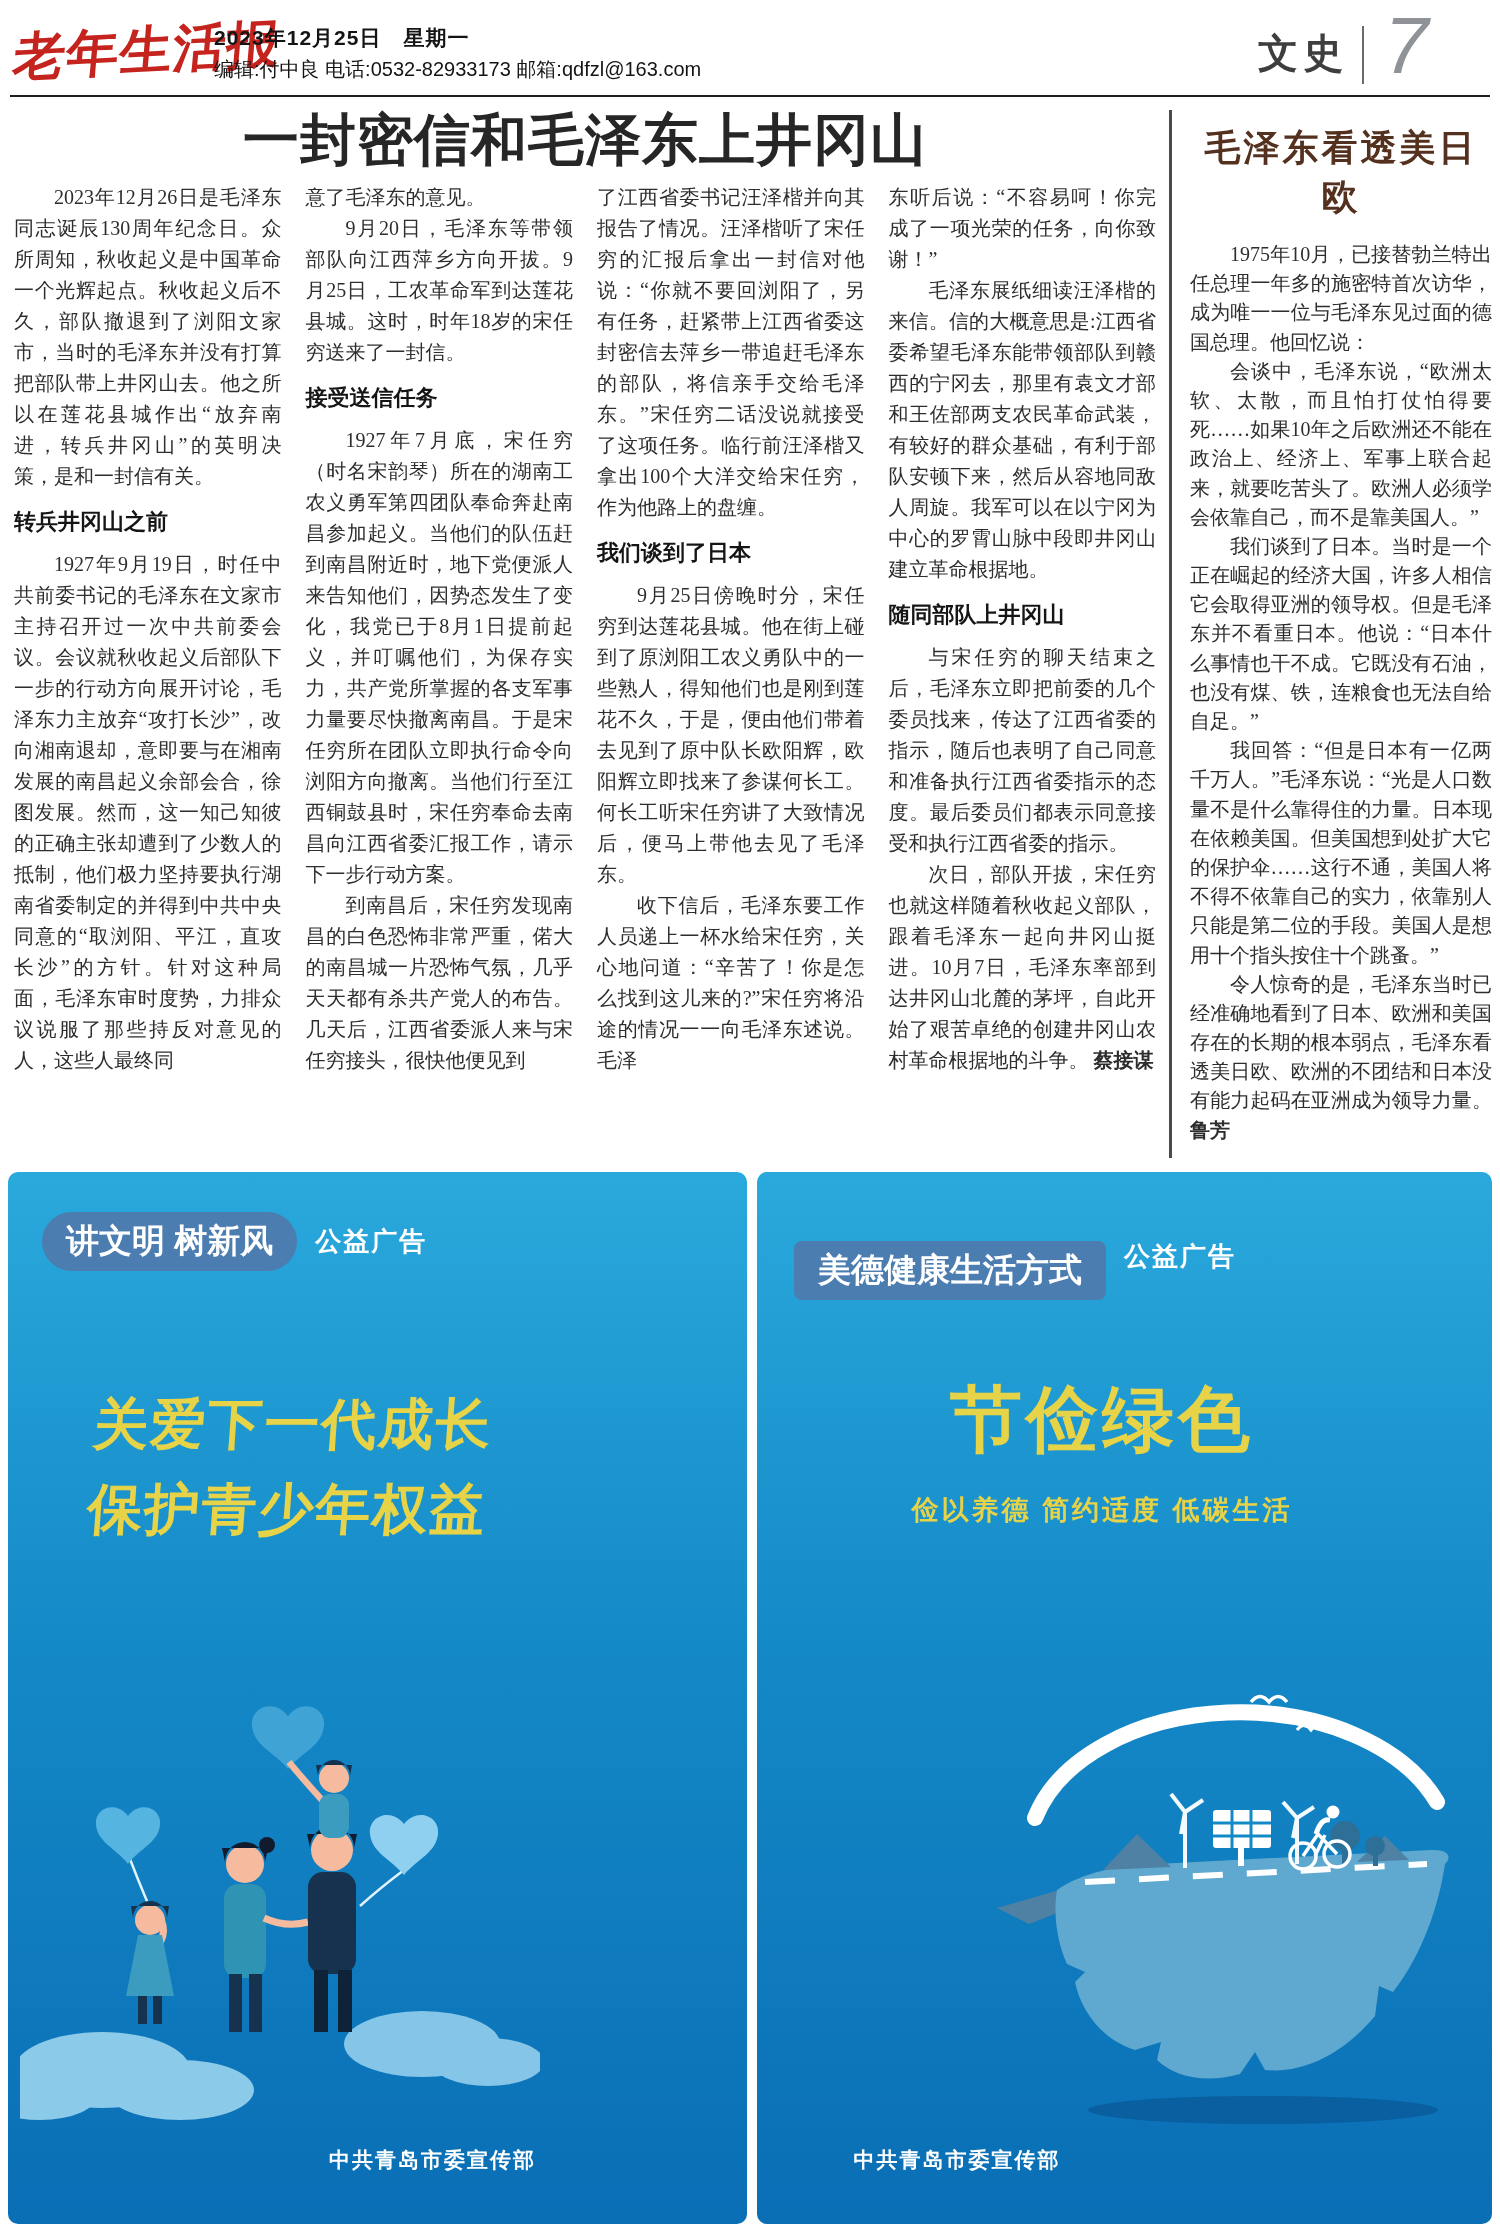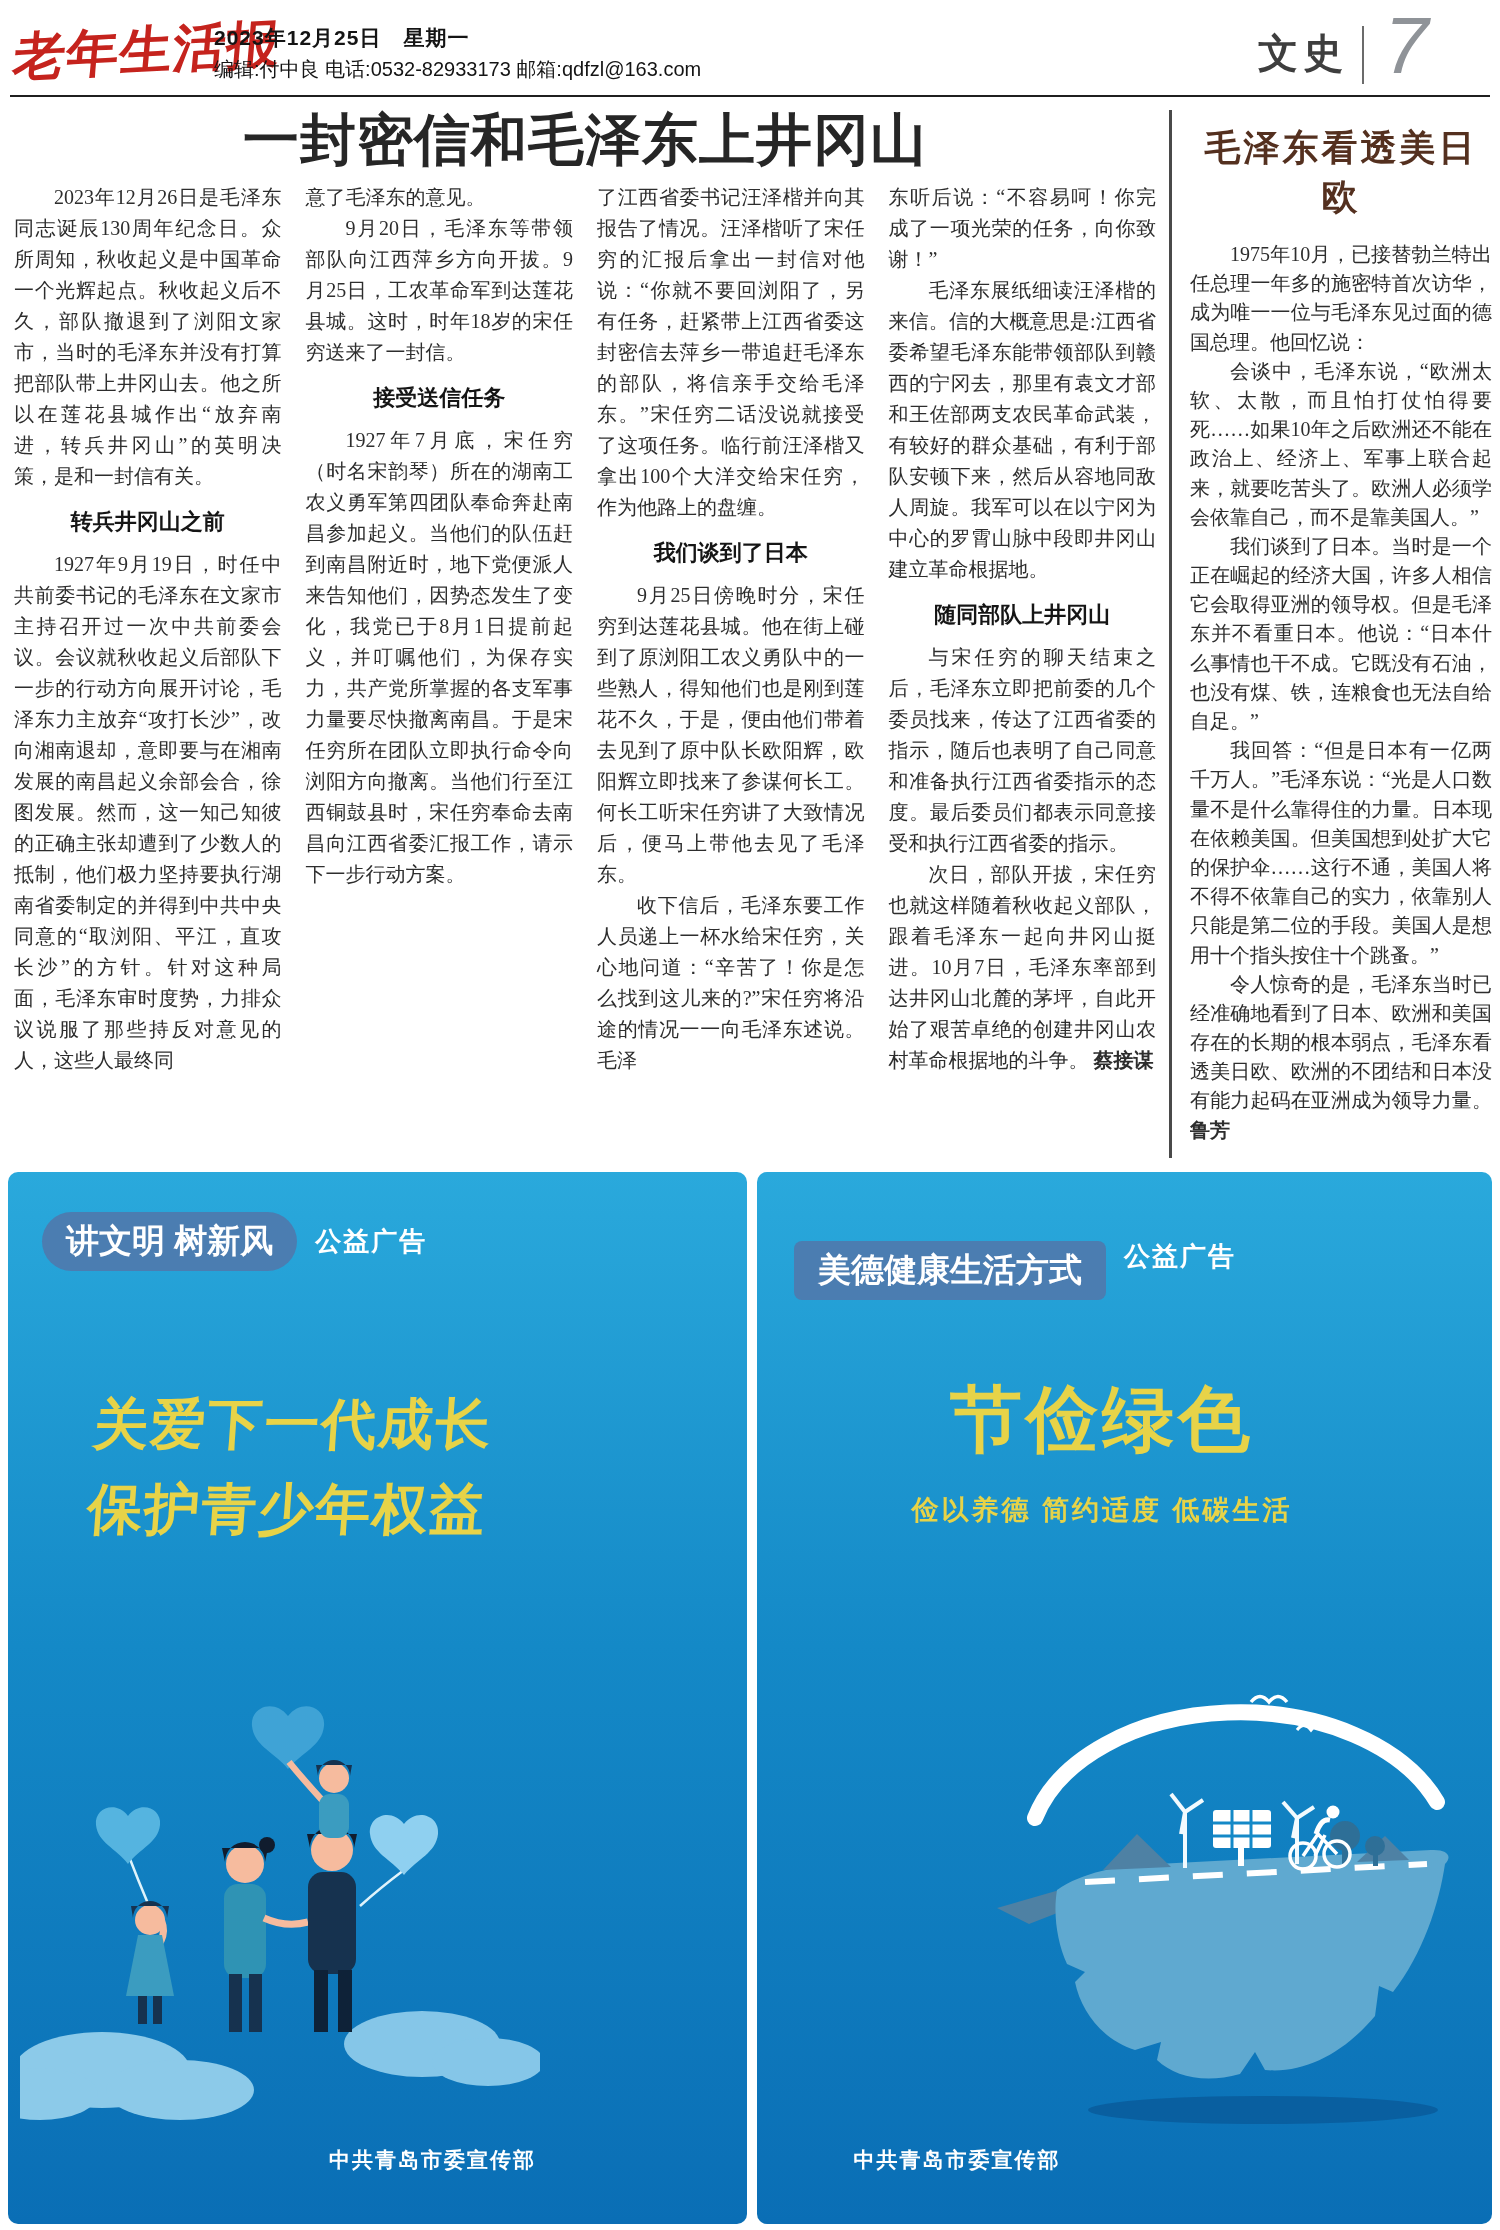--- a/index.html
+++ b/index.html
@@ -20,21 +20,21 @@
         font-family:"Liberation Sans",sans-serif;}
   .header-rule{left:10px;top:95px;width:1480px;height:2px;background:#1f1f1f;}
 
   
   .headline{left:10px;top:103px;width:1150px;text-align:center;font-size:56px;font-weight:900;
         color:#262626;font-family:"Liberation Sans",sans-serif;letter-spacing:1px;}
   .main-cols{left:14px;top:182px;width:1142px;height:976px;display:flex;gap:24px;overflow:hidden;}
   .mcol{width:268px;font-size:20px;line-height:1.55;color:#2d2d2d;text-align:justify;}
   .mcol p{margin:0;text-indent:2em;}
   .mcol p.cont{text-indent:0;}
-  .subhead{margin:13px 0 10px;text-align:center;font-size:22px;font-weight:bold;color:#151515;
+  .subhead{margin:13px 0 10px;font-size:22px;font-weight:bold;color:#151515;
         font-family:"Liberation Sans",sans-serif;}
   .author{font-weight:bold;font-family:"Liberation Sans",sans-serif;}
   .divider-v{left:1169px;top:110px;width:3px;height:1048px;background:#4a4a4a;}
 
   
   .side{left:1190px;top:124px;width:302px;height:1034px;overflow:hidden;}
   .side-title{text-align:center;font-size:36px;font-weight:bold;color:#54301f;
         letter-spacing:3px;margin:0 0 18px;}
   .side p{margin:0;font-size:20px;line-height:1.46;text-align:justify;text-indent:2em;color:#2d2d2d;}
 
@@ -81,20 +81,21 @@
     <div class="mcol">
       <p>2023年12月26日是毛泽东同志诞辰130周年纪念日。众所周知，秋收起义是中国革命一个光辉起点。秋收起义后不久，部队撤退到了浏阳文家市，当时的毛泽东并没有打算把部队带上井冈山去。他之所以在莲花县城作出“放弃南进，转兵井冈山”的英明决策，是和一封信有关。</p>
       <div class="subhead">转兵井冈山之前</div>
       <p>1927年9月19日，时任中共前委书记的毛泽东在文家市主持召开过一次中共前委会议。会议就秋收起义后部队下一步的行动方向展开讨论，毛泽东力主放弃“攻打长沙”，改向湘南退却，意即要与在湘南发展的南昌起义余部会合，徐图发展。然而，这一知己知彼的正确主张却遭到了少数人的抵制，他们极力坚持要执行湖南省委制定的并得到中共中央同意的“取浏阳、平江，直攻长沙”的方针。针对这种局面，毛泽东审时度势，力排众议说服了那些持反对意见的人，这些人最终同</p>
     </div>
     <div class="mcol">
       <p class="cont">意了毛泽东的意见。</p>
       <p>9月20日，毛泽东等带领部队向江西萍乡方向开拔。9月25日，工农革命军到达莲花县城。这时，时年18岁的宋任穷送来了一封信。</p>
       <div class="subhead">接受送信任务</div>
       <p>1927年7月底，宋任穷（时名宋韵琴）所在的湖南工农义勇军第四团队奉命奔赴南昌参加起义。当他们的队伍赶到南昌附近时，地下党便派人来告知他们，因势态发生了变化，我党已于8月1日提前起义，并叮嘱他们，为保存实力，共产党所掌握的各支军事力量要尽快撤离南昌。于是宋任穷所在团队立即执行命令向浏阳方向撤离。当他们行至江西铜鼓县时，宋任穷奉命去南昌向江西省委汇报工作，请示下一步行动方案。</p>
+      <p>到南昌后，宋任穷发现南昌的白色恐怖非常严重，偌大的南昌城一片恐怖气氛，几乎天天都有杀共产党人的布告。几天后，江西省委派人来与宋任穷接头，很快他便见到</p>
     </div>
     <div class="mcol">
       <p class="cont">了江西省委书记汪泽楷并向其报告了情况。汪泽楷听了宋任穷的汇报后拿出一封信对他说：“你就不要回浏阳了，另有任务，赶紧带上江西省委这封密信去萍乡一带追赶毛泽东的部队，将信亲手交给毛泽东。”宋任穷二话没说就接受了这项任务。临行前汪泽楷又拿出100个大洋交给宋任穷，作为他路上的盘缠。</p>
       <div class="subhead">我们谈到了日本</div>
       <p>9月25日傍晚时分，宋任穷到达莲花县城。他在街上碰到了原浏阳工农义勇队中的一些熟人，得知他们也是刚到莲花不久，于是，便由他们带着去见到了原中队长欧阳辉，欧阳辉立即找来了参谋何长工。何长工听宋任穷讲了大致情况后，便马上带他去见了毛泽东。</p>
       <p>收下信后，毛泽东要工作人员递上一杯水给宋任穷，关心地问道：“辛苦了！你是怎么找到这儿来的?”宋任穷将沿途的情况一一向毛泽东述说。毛泽</p>
     </div>
     <div class="mcol">
       <p class="cont">东听后说：“不容易呵！你完成了一项光荣的任务，向你致谢！”</p>
       <p>毛泽东展纸细读汪泽楷的来信。信的大概意思是:江西省委希望毛泽东能带领部队到赣西的宁冈去，那里有袁文才部和王佐部两支农民革命武装，有较好的群众基础，有利于部队安顿下来，然后从容地同敌人周旋。我军可以在以宁冈为中心的罗霄山脉中段即井冈山建立革命根据地。</p>

